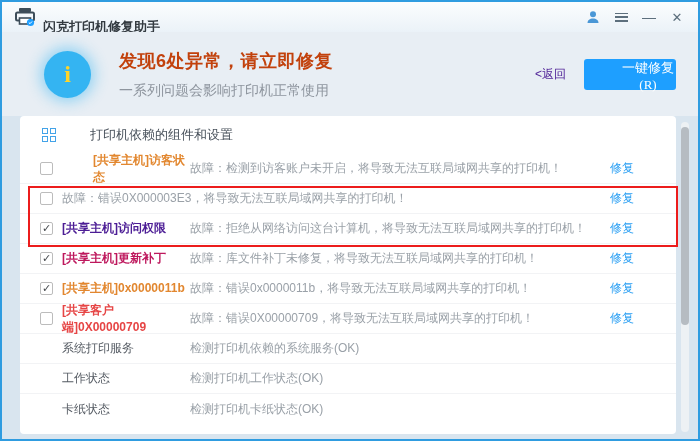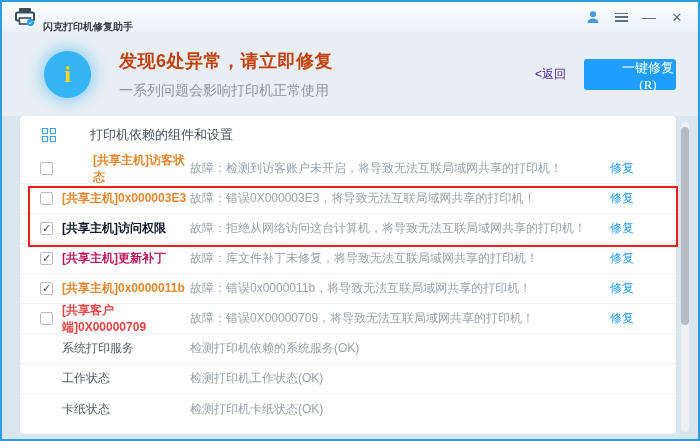--- a/index.html
+++ b/index.html
@@ -14,21 +14,21 @@
   }
 
   
   .titlebar {
     height: 30px;
     background: linear-gradient(#fbfdfe, #ebf2f8);
     display: flex; align-items: center;
     padding: 0 8px 0 12px;
   }
   .printer-icon { width: 22px; height: 20px; margin-right: 7px; flex: 0 0 auto; }
-  .app-title { font-size: 10px; font-weight: bold; color: #333a40; margin-top: 20px; }
+  .app-title { font-size: 13px; font-weight: bold; color: #333a40; margin-top: 20px; }
   .titlebar-spacer { flex: 1; }
   .tb-ctl {
     width: 26px; height: 22px; display: flex; align-items: center; justify-content: center;
     color: #5d6f7d; font-size: 13px; cursor: default; margin-left: 2px;
   }
   .user-icon svg { display: block; }
   .menu-icon .bars { width: 13px; height: 9px; display: flex; flex-direction: column; justify-content: space-between; }
   .menu-icon .bars i { display: block; height: 1.6px; background: #5d6f7d; }
   .min-glyph { font-size: 14px; color: #5d6f7d; }
   .close-glyph { font-size: 13px; color: #5d6f7d; }
@@ -187,27 +187,26 @@
   </div>
 
   <div class="row">
     <span class="cb"></span>
     <span class="lbl" style="color: rgb(226, 135, 47); padding-left: 31px;">[共享主机]访客状态</span>
     <span class="desc">故障：检测到访客账户未开启，将导致无法互联局域网共享的打印机！</span>
     <a href="#" class="fix">修复</a>
   </div>
   <div class="row">
     <span class="cb"></span>
-    <span class="lbl" style="color: rgb(226, 135, 47);">[共享主机]0x000003E3</span>
     <span class="desc">故障：错误0X000003E3，将导致无法互联局域网共享的打印机！</span>
     <a href="#" class="fix">修复</a>
   </div>
   <div class="row">
     <span class="cb">✓</span>
-    <span class="lbl" style="color: #0f172a;">[共享主机]访问权限</span>
+    <span class="lbl" style="color: #4c1d95;">[共享主机]访问权限</span>
     <span class="desc">故障：拒绝从网络访问这台计算机，将导致无法互联局域网共享的打印机！</span>
     <a href="#" class="fix">修复</a>
   </div>
   <div class="row">
     <span class="cb">✓</span>
     <span class="lbl" style="color: #be185d;">[共享主机]更新补丁</span>
     <span class="desc">故障：库文件补丁未修复，将导致无法互联局域网共享的打印机！</span>
     <a href="#" class="fix">修复</a>
   </div>
   <div class="row">

